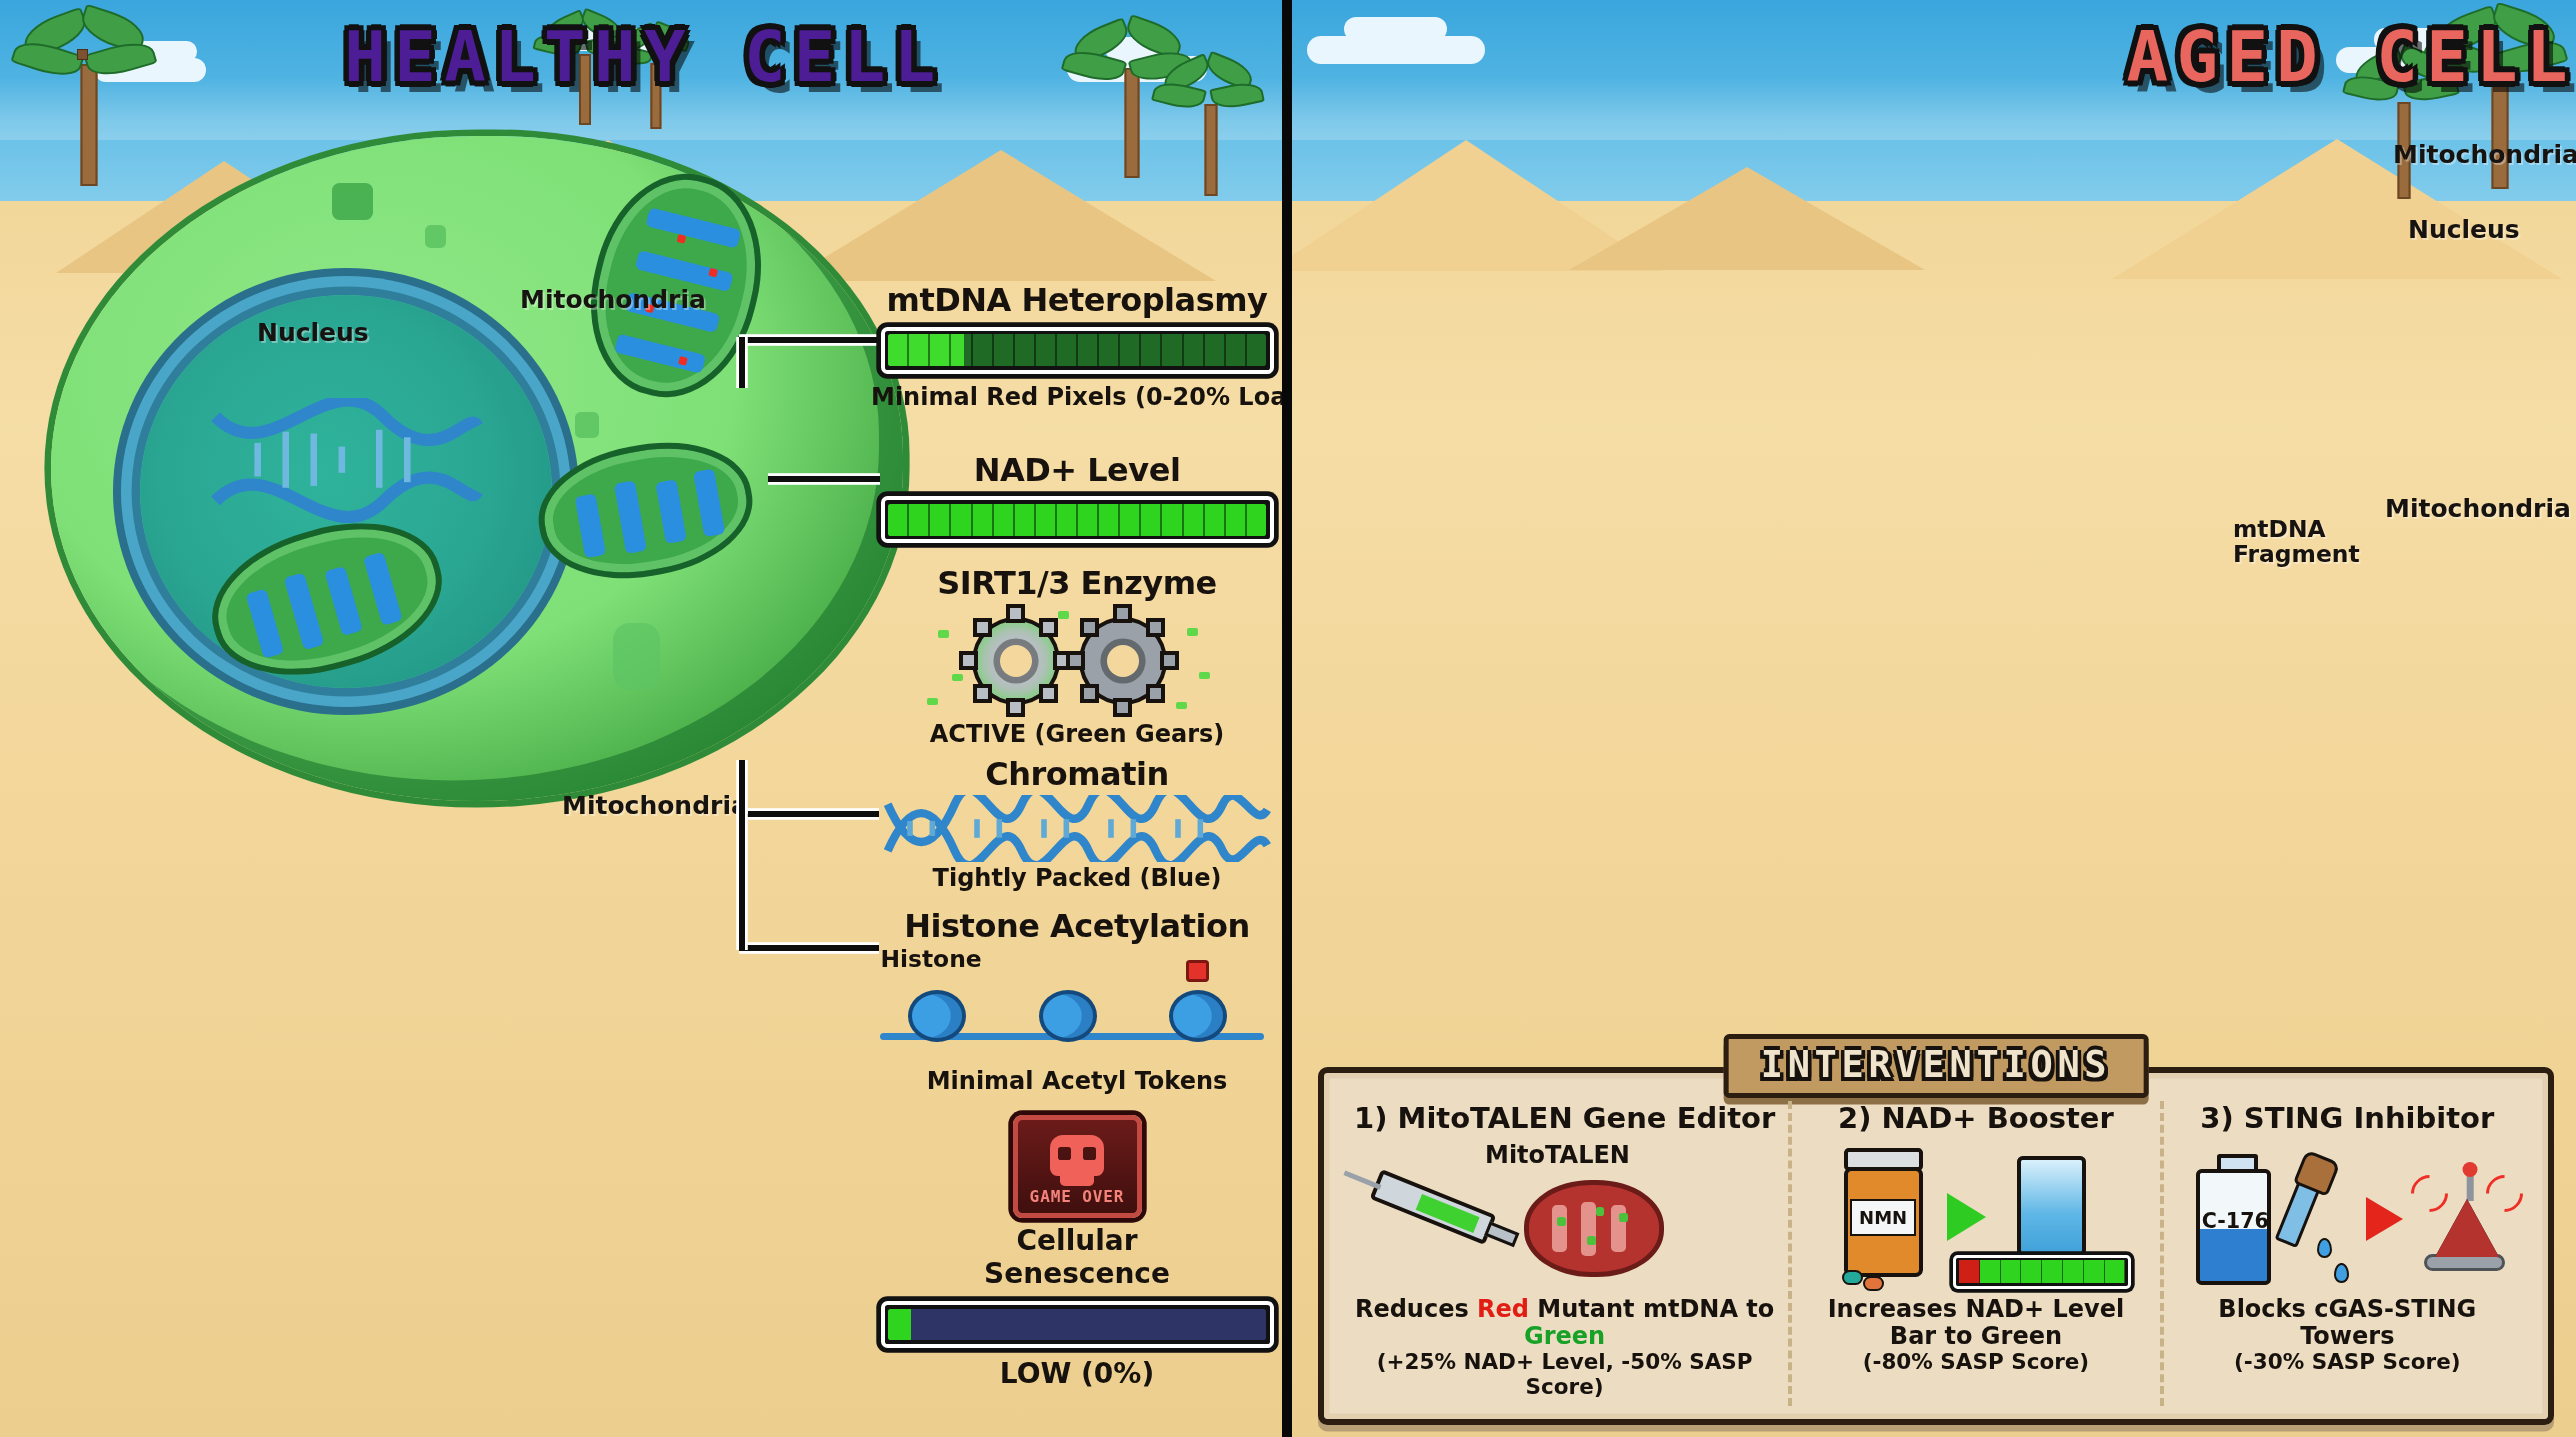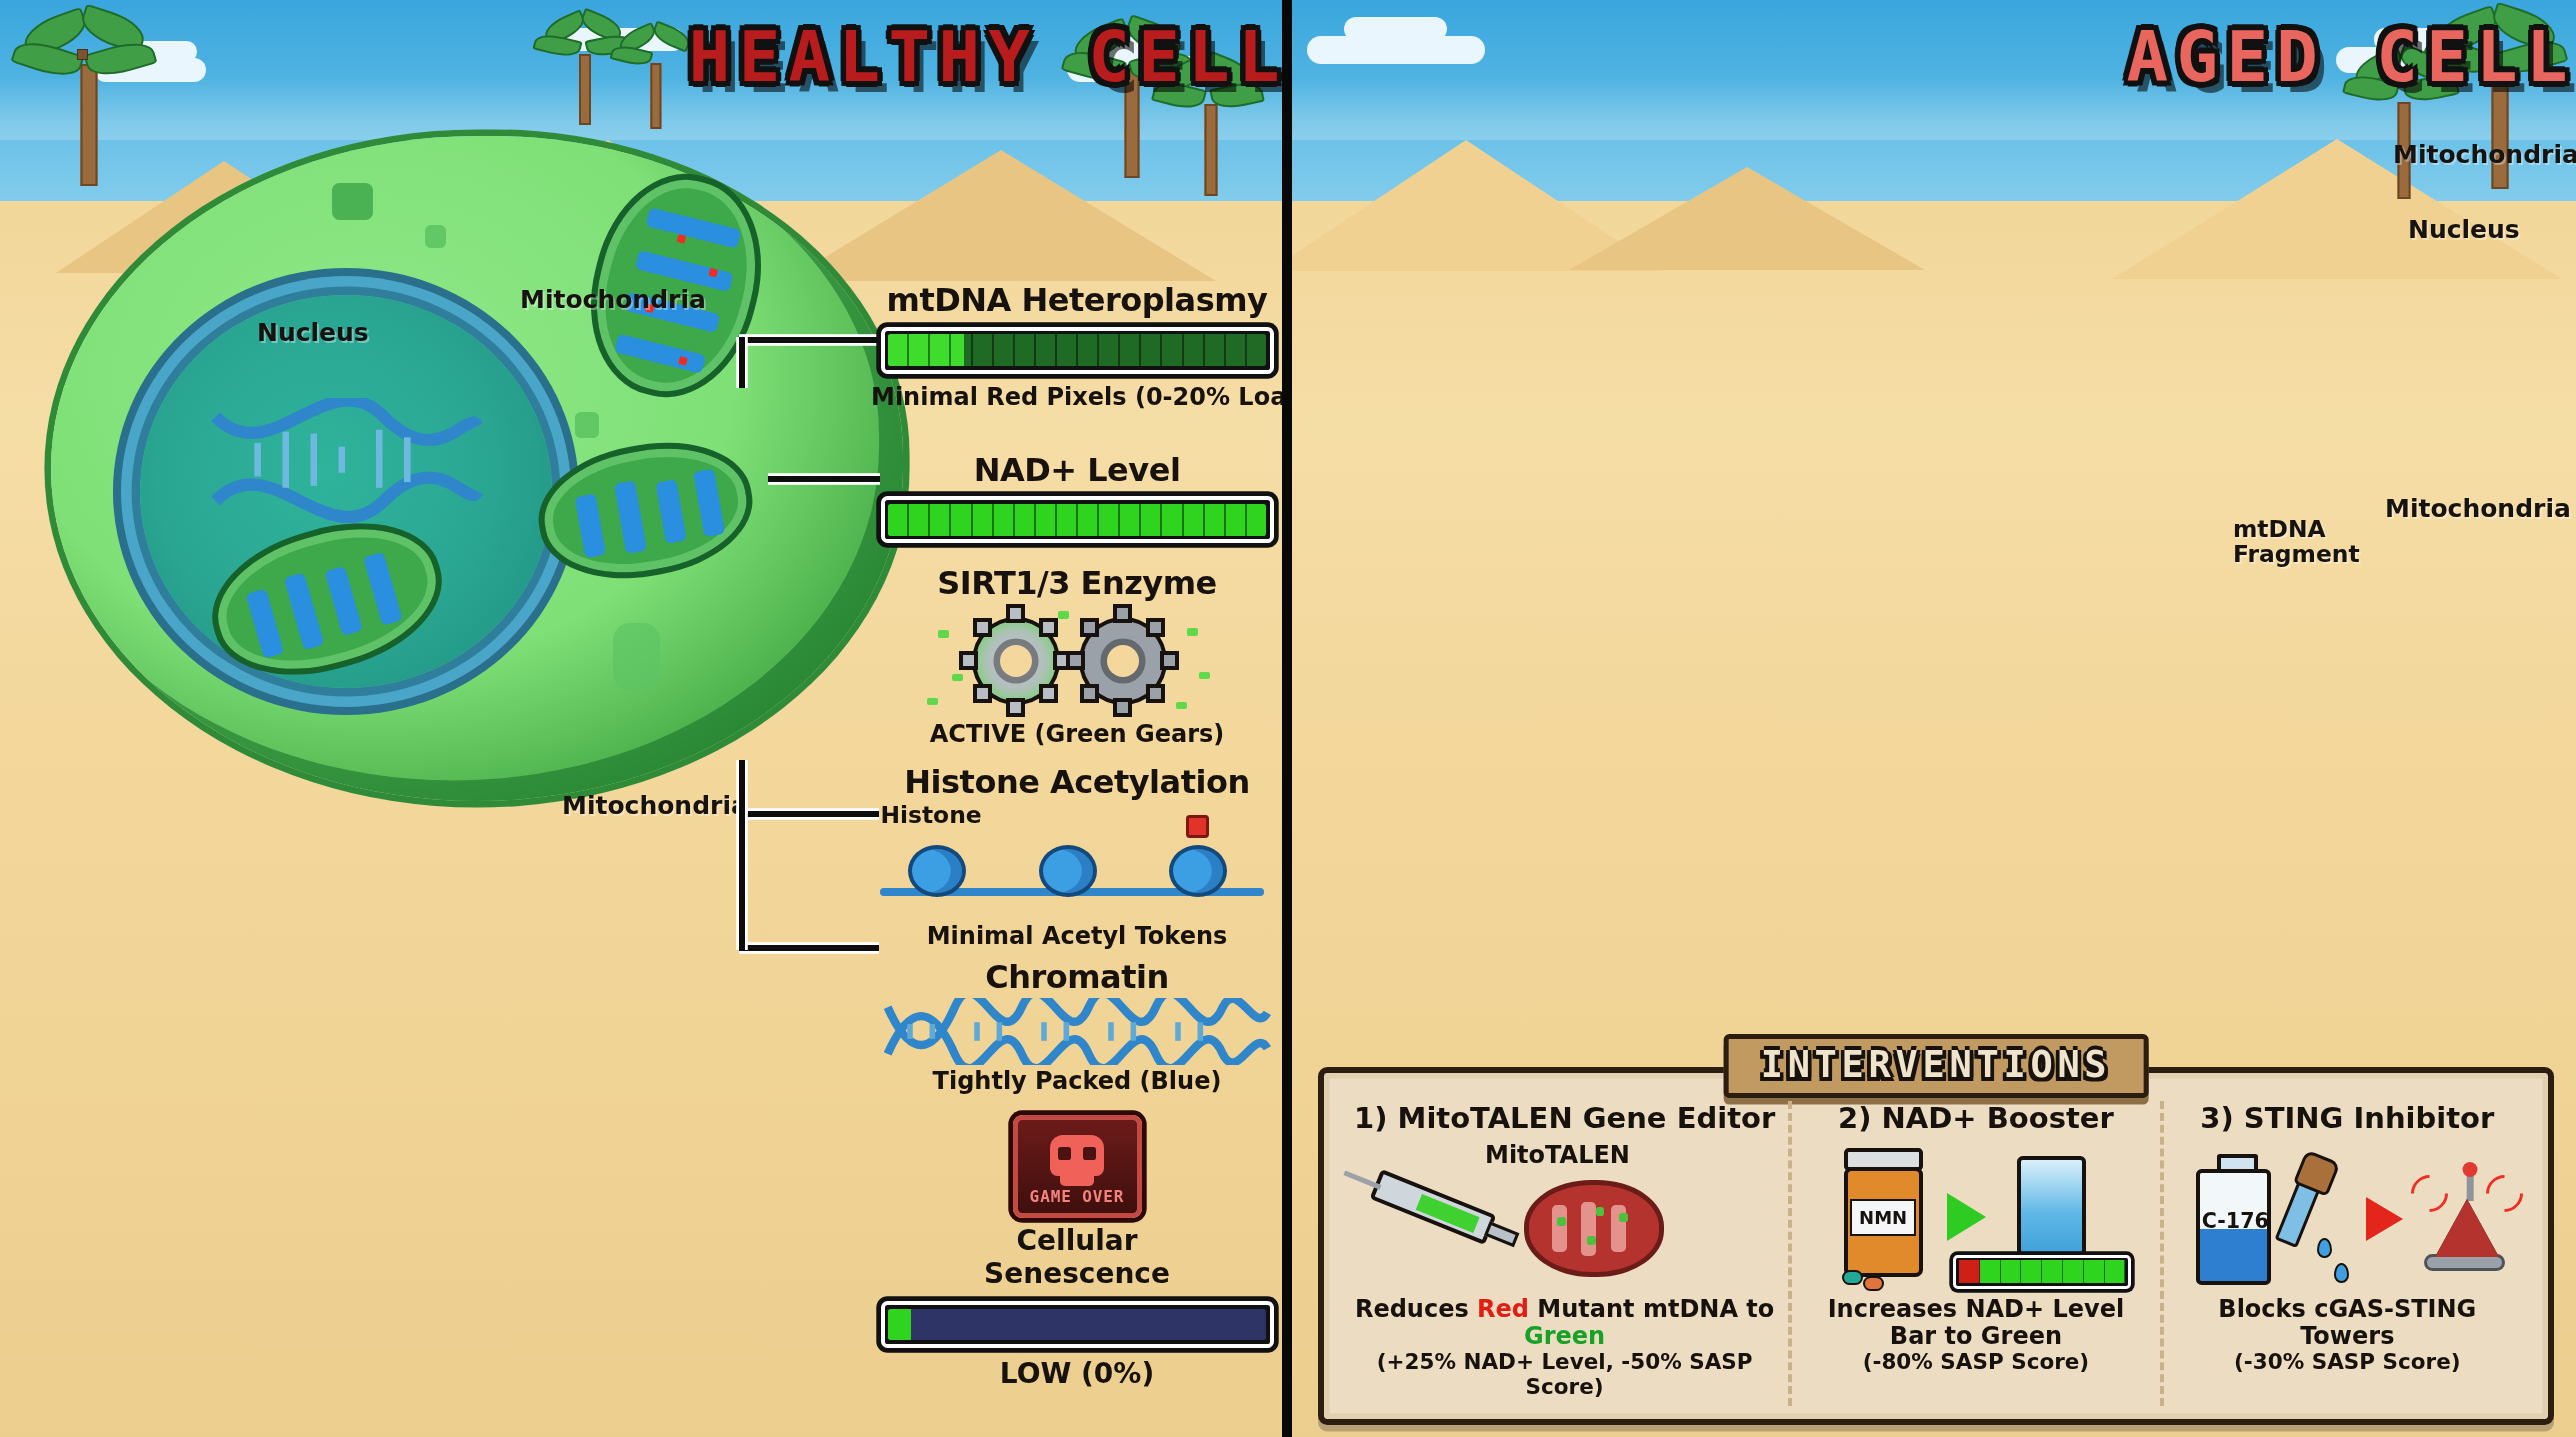--- a/index.html
+++ b/index.html
@@ -46,24 +46,24 @@
   }
   .palm .coco{ position:absolute; width:11.2px;height:11.2px;background:#7d5230;border:1.9px solid #4e3019;}
 
   
   .title {
     position:absolute; top:17px; width:100%; text-align:center;
     font-family:"DejaVu Sans Mono", monospace;
     font-size:69px; font-weight:bold; letter-spacing:8.4px;
     -webkit-text-stroke:0px;
   }
-  .title-healthy { color:#b91c1c; text-shadow:
+  .title-healthy { color:#4c1d95; text-shadow:
       5.6px 0 0 #111, -5.6px 0 0 #111, 0 5.6px 0 #111, 0 -5.6px 0 #111,
       4.7px 4.7px 0 #111, -4.7px 4.7px 0 #111, 4.7px -4.7px 0 #111, -4.7px -4.7px 0 #111,
-      9.4px 11.2px 0 rgba(0,0,0,.55); text-align: right; }
+      9.4px 11.2px 0 rgba(0,0,0,.55); }
   .title-aged { color:#e8665e; text-shadow:
       5.6px 0 0 #111, -5.6px 0 0 #111, 0 5.6px 0 #111, 0 -5.6px 0 #111,
       4.7px 4.7px 0 #111, -4.7px 4.7px 0 #111, 4.7px -4.7px 0 #111, -4.7px -4.7px 0 #111,
       9.4px 11.2px 0 rgba(0,0,0,.55); text-align: right; }
 
   .divider { position:absolute; left:1282px; top:0; width:10.3px; height:1438px; background:#080808; z-index:40; }
 
   
   .cell-healthy {
     position:absolute; left:51px; top:136px; width:852px; height:665px;
@@ -451,33 +451,20 @@
           <div class="spark" style="left:81px;top:66px;"></div>
           <div class="spark" style="left:56px;top:90px;"></div>
           <div class="spark" style="left:316px;top:20.6px;"></div>
           <div class="spark" style="left:328px;top:64px;"></div>
           <div class="spark" style="left:305px;top:94px;"></div>
           <div class="spark" style="left:187px;top:3.7px;"></div>
         </div>
         <div class="stat-sub">ACTIVE (Green Gears)</div>
       </div>
 
-      <div style="margin-top:15px;">
-        <div class="stat-title">Histone Acetylation</div>
-        <div style="font-size:23.4px;font-weight:bold;color:#17120d;margin-left:9.4px;">Histone</div>
-        <div class="hist-row">
-          <div class="strand strand-h" style="left:9.4px;top:56px;width:384px;"></div>
-          <div class="nucleo nucleo-h" style="left:37px;top:13px;"></div>
-          <div class="nucleo nucleo-h" style="left:168px;top:13px;"></div>
-          <div class="nucleo nucleo-h" style="left:298px;top:13px;"></div>
-          <div class="acetyl" style="left:315px;top:-17px;"></div>
-        </div>
-        <div class="stat-sub">Minimal Acetyl Tokens</div>
-      </div>
-
       <div style="margin-top:7.5px;">
         <div class="stat-title">Chromatin</div>
         <div class="chrom">
           <svg width="393" height="67" viewBox="0 0 420 72">
             <g stroke="#2f86cb" stroke-width="9" fill="none">
               <path d="M6 10 C30 64 54 64 78 10 C102 -44 126 64 150 10 C174 -44 198 64 222 10 C246 -44 270 64 294 10 C318 -44 342 64 366 10 C382 -22 400 40 414 16"></path>
               <path d="M6 60 C30 6 54 6 78 60 C102 114 126 6 150 60 C174 114 198 6 222 60 C246 114 270 6 294 60 C318 114 342 6 366 60 C382 92 400 30 414 54"></path>
             </g>
             <g stroke="#5fa9d6" stroke-width="6">
               <line x1="30" y1="28" x2="30" y2="44"></line>
@@ -489,20 +476,33 @@
               <line x1="246" y1="26" x2="246" y2="46"></line>
                 <line x1="270" y1="26" x2="270" y2="46"></line>
               <line x1="318" y1="26" x2="318" y2="46"></line>
                 <line x1="342" y1="26" x2="342" y2="46"></line>
             </g>
           </svg>
         </div>
         <div class="stat-sub">Tightly Packed (Blue)</div>
       </div>
 
+      <div style="margin-top:15px;">
+        <div class="stat-title">Histone Acetylation</div>
+        <div style="font-size:23.4px;font-weight:bold;color:#17120d;margin-left:9.4px;">Histone</div>
+        <div class="hist-row">
+          <div class="strand strand-h" style="left:9.4px;top:56px;width:384px;"></div>
+          <div class="nucleo nucleo-h" style="left:37px;top:13px;"></div>
+          <div class="nucleo nucleo-h" style="left:168px;top:13px;"></div>
+          <div class="nucleo nucleo-h" style="left:298px;top:13px;"></div>
+          <div class="acetyl" style="left:315px;top:-17px;"></div>
+        </div>
+        <div class="stat-sub">Minimal Acetyl Tokens</div>
+      </div>
+
       <div style="margin-top:20.6px;">
         <div class="gameover">
           <div class="skull">
             <div class="eye" style="left:8.4px;"></div>
             <div class="eye" style="right:8.4px;"></div>
             <div class="jaw"></div>
           </div>
           <div class="go-text">GAME OVER</div>
         </div>
         <div class="stat-sub" style="margin-top:5.6px;font-size:28px;">Cellular</div>

